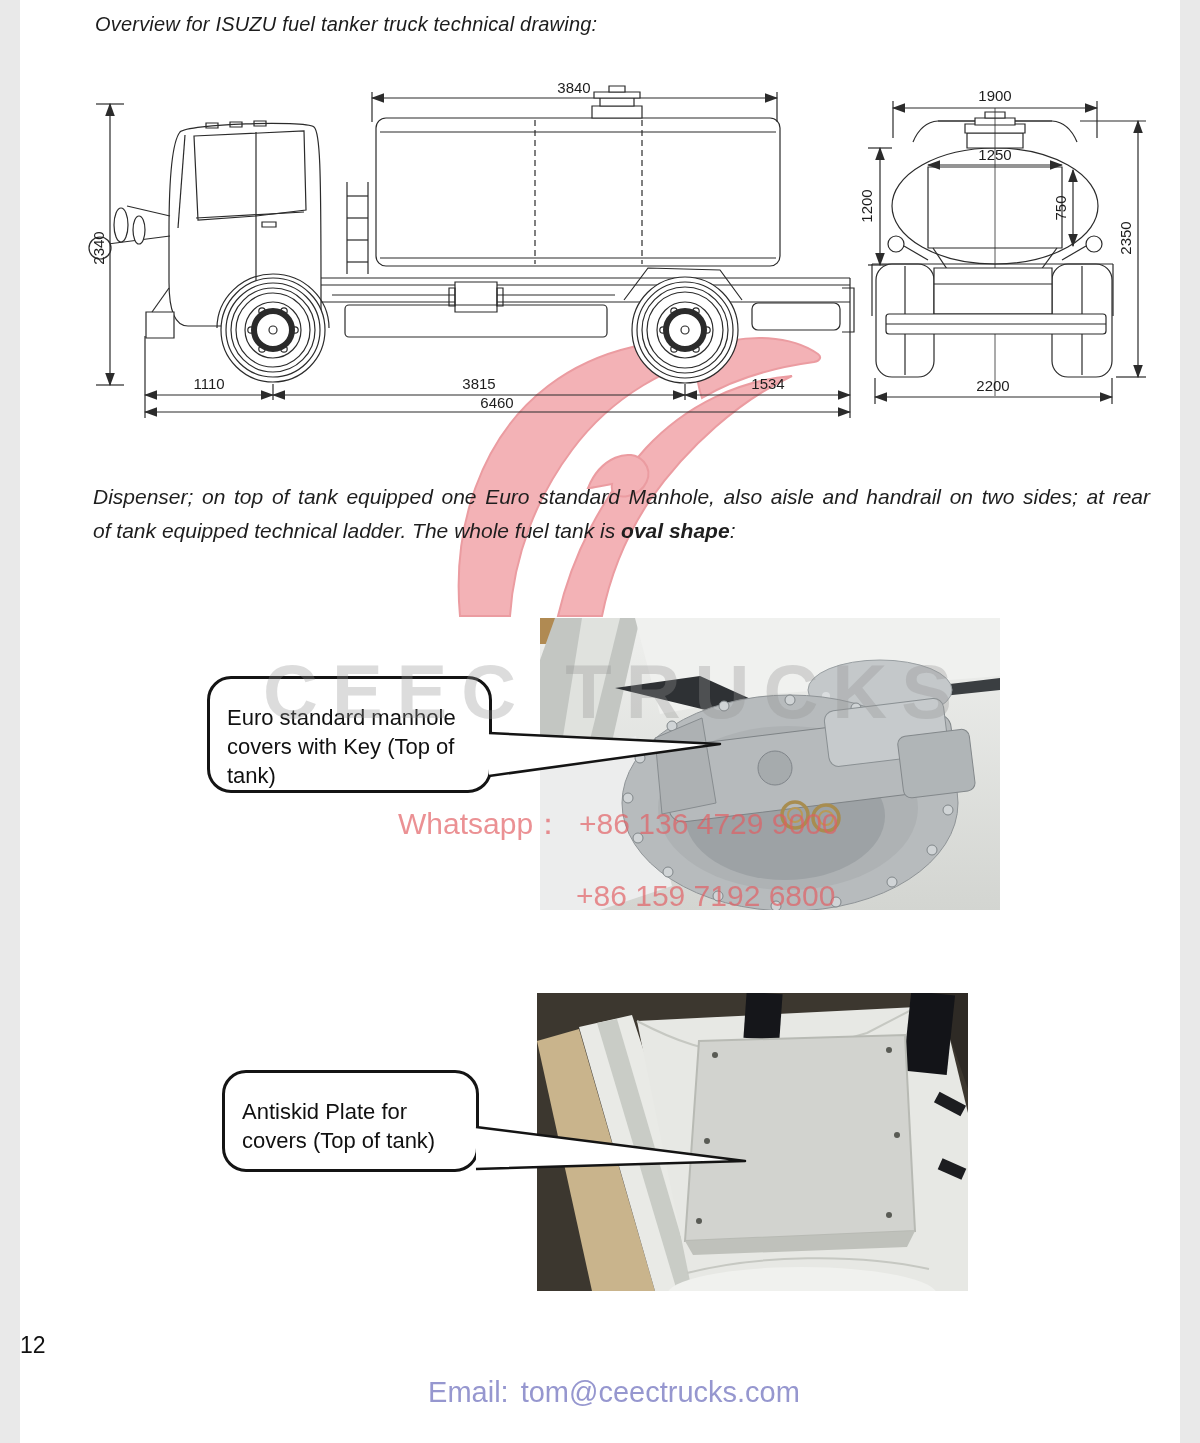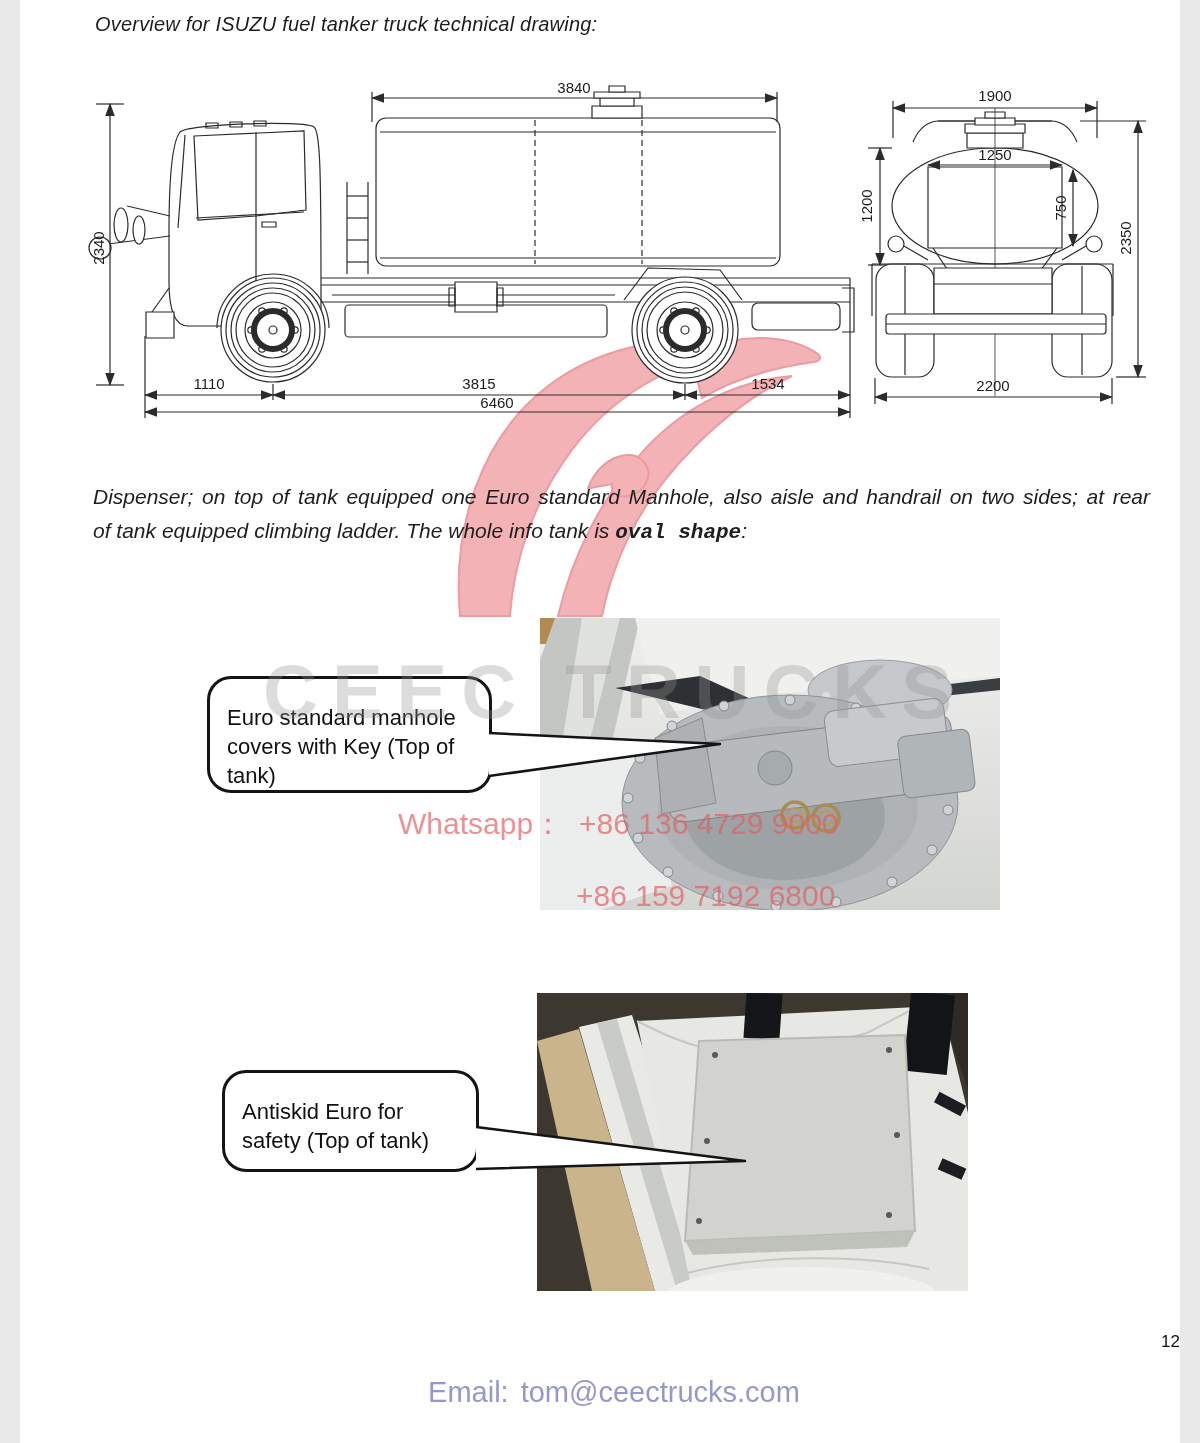--- a/index.html
+++ b/index.html
@@ -22,21 +22,21 @@
   text.dim{
     font-family:"Liberation Sans",sans-serif;font-size:15px;fill:#1d1d1d;
     text-anchor:middle;font-style:normal;
   }
   
   .para{
     left:73px;top:480px;width:1057px;font-size:21px;font-style:italic;
     line-height:34px;color:#1e1e1e;z-index:3;
   }
   .para .just{text-align:justify;text-align-last:justify;}
-  .para b{font-weight:bold;font-family:Liberation Mono, monospace;}
+  .para b{font-weight:bold;}
   
   .photo{z-index:2;overflow:hidden;}
   
   .brand-wm{
     left:243px;top:648px;font-size:76px;font-weight:bold;letter-spacing:14px;
     color:rgba(145,145,145,0.32);z-index:5;white-space:nowrap;
   }
   
   .whatsapp-wm{
     left:378px;top:806px;z-index:5;font-size:30px;line-height:36px;
@@ -47,21 +47,21 @@
   
   .callout{
     background:#ffffff;border:3px solid #141414;border-radius:24px;
     font-size:22px;line-height:29px;color:#111;padding:24px 17px;
     box-sizing:border-box;z-index:4;
   }
   .callout1{left:187px;top:676px;width:285px;height:117px;}
   .callout2{left:202px;top:1070px;width:257px;height:102px;}
   .pointer-layer{left:0;top:0;z-index:6;pointer-events:none;}
   
-  .page-number{left:0;right:0;top:1332px;text-align:right;font-size:17px;color:#111;z-index:3;}
+  .page-number{left:0;right:0;top:1332px;text-align:left;font-size:23px;color:#111;z-index:3;}
   .footer-email{
     left:0;right:0;top:1376px;display:flex;justify-content:center;gap:42px;
     font-size:29px;color:#9697cf;z-index:3;padding-left:28px;
   }
   .footer-email .lbl{margin-right:-30px;}
 </style>
 </head>
 <body>
 
 <div class="page">
@@ -255,21 +255,21 @@
     <text class="dim" x="975" y="23">1900</text>
     <text class="dim" x="975" y="82">1250</text>
     <text class="dim" x="1046" y="130" transform="rotate(-90 1046 130)">750</text>
     <text class="dim" x="852" y="128" transform="rotate(-90 852 128)">1200</text>
     <text class="dim" x="1111" y="160" transform="rotate(-90 1111 160)">2350</text>
     <text class="dim" x="973" y="313">2200</text>
   </svg>
 
   <div class="abs para">
     <div class="just">Dispenser; on top of tank equipped one Euro standard Manhole, also aisle and handrail on two sides; at rear</div>
-    <div><span>of tank equipped climbing ladder. The whole info tank is </span><b>oval shape</b><span>:</span></div>
+    <div><span>of tank equipped technical ladder. The whole fuel tank is </span><b>oval shape</b><span>:</span></div>
   </div>
 
   <svg class="abs photo" style="left:520px;top:618px;" width="460" height="292" viewBox="0 0 460 292">
     <defs>
       <linearGradient id="ph1bg" x1="0" y1="0" x2="0" y2="1">
         <stop offset="0" stop-color="#efF0ee"></stop>
           <stop offset="1" stop-color="#d3d5d1"></stop>
       </linearGradient>
     </defs>
     <rect x="0" y="0" width="460" height="292" fill="url(#ph1bg)"></rect>
@@ -361,21 +361,21 @@
       <ellipse cx="265" cy="302" rx="135" ry="28" fill="#f0f1ee"></ellipse>
       <path d="M150,280 C220,262 320,260 392,276" fill="none" stroke="#c6c8c2" stroke-width="2"></path>
     </g>
   </svg>
 
   <div class="abs callout callout1">
     <span>Euro standard manhole covers with Key (Top of tank)</span>
   </div>
 
   <div class="abs callout callout2">
-    <span>Antiskid Euro for safety (Top of tank)</span>
+    <span>Antiskid Plate for covers (Top of tank)</span>
   </div>
 
   <div class="abs brand-wm">CEEC TRUCKS</div>
 
   <div class="abs whatsapp-wm">
     <div><span>Whatsapp：</span><span class="num1">+86 136 4729 9000</span></div>
     <div class="line2">+86 159 7192 6800</div>
   </div>
 
   <svg class="abs pointer-layer" width="1200" height="1443" viewBox="0 0 1200 1443">

